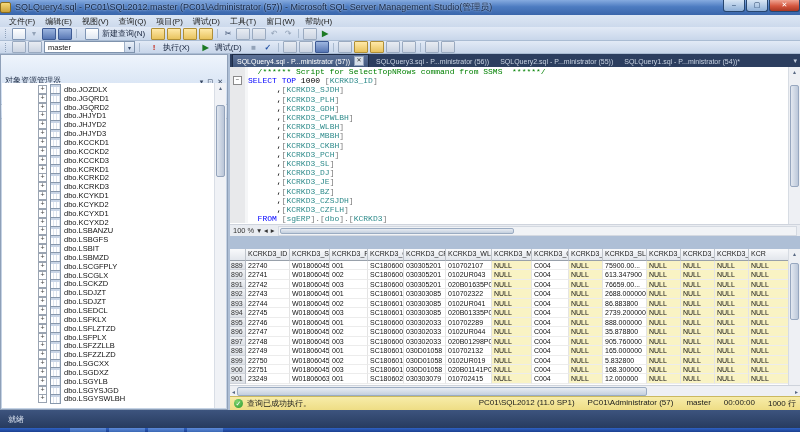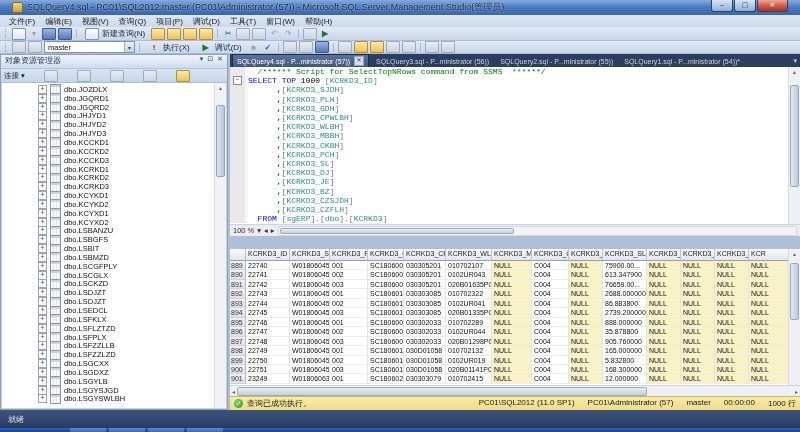--- a/index.html
+++ b/index.html
@@ -1,19 +1,19 @@
 <!DOCTYPE html>
 <html><head>
 <meta charset="utf-8">
 <style>
   html,body{margin:0;padding:0}
   #win{position:relative;width:800px;height:432px;background:#aebfd6;font-family:"Liberation Sans",sans-serif;overflow:hidden;cursor:default}
 
   
-  #titlebar{position:absolute;left:0;top:0;width:800px;height:15px;background:linear-gradient(#86abe0,#4d7cc1 45%,#3a66ab);display:flex;align-items:center;padding:0 12px;box-sizing:border-box;gap:4px}
+  #titlebar{position:absolute;left:0;top:0;width:800px;height:15px;background:linear-gradient(#86abe0,#4d7cc1 45%,#3a66ab);display:flex;align-items:center;padding:0 0;box-sizing:border-box;gap:4px}
   #app-icon{width:9px;height:9px;flex:none;border-radius:2px;background:linear-gradient(#f5d97a,#caa23a);border:1px solid #8a6d1d}
   #title-text{font-size:9px;color:#102342;text-shadow:0 0 2px rgba(255,255,255,.8);white-space:nowrap;overflow:hidden}
   #win-btns{margin-left:auto;display:flex;gap:1px;align-self:flex-start}
   .win-btn{height:11px;width:20px;border:1px solid #27466f;border-top:none;border-radius:0 0 3px 3px;background:linear-gradient(#d8e6f5,#8fb0d8);color:#1c3a60;font-size:7px;line-height:10px;text-align:center}
   .win-btn.close{width:29px;background:linear-gradient(#f0a593,#d4563e 55%,#a83722);color:#fff}
 
   
   #menubar{position:absolute;left:0;top:15px;width:800px;height:12px;background:linear-gradient(#dde7f4,#ccd9ec);display:flex;align-items:center;padding-left:4px;box-sizing:border-box;font-size:8px;color:#1c1c1c}
   .menu-item{padding:0 5px;white-space:nowrap}
   .toolbar{position:absolute;left:0;width:800px;display:flex;align-items:center;background:linear-gradient(#e2eaf6,#c8d6ea);border-bottom:1px solid #aabcd3;padding-left:3px;box-sizing:border-box;gap:2px}
@@ -30,21 +30,21 @@
   .ic-green{color:#1c7a24;font-weight:bold}
   .ic-red{color:#c22415;font-weight:bold}
   .ic-blue{color:#1f4ea3;font-weight:bold}
   .ic-dim{color:#93a3b8}
   .tb-btn{display:inline-flex;align-items:center;gap:3px;padding:0 4px;height:11px;font-size:8px;color:#16233c;white-space:nowrap}
   .combo{width:86px;height:10px;background:#fff;border:1px solid #7f93ad;font-size:7.5px;display:inline-flex;align-items:center;padding-left:3px;color:#111}
   .combo .arrow{margin-left:auto;width:9px;height:100%;background:linear-gradient(#eaf0f8,#c4d3e8);border-left:1px solid #9fb0c6;font-size:6px;display:flex;align-items:center;justify-content:center;color:#35496a}
 
   
   #oe{position:absolute;left:0;top:54px;width:228px;height:356px;background:#c4d2e4;border:1px solid #8fa0b8;box-sizing:border-box}
-  #oe-header{height:13px;background:linear-gradient(#eef4fc,#cddcf0);display:flex;align-items:flex-start;padding:0 4px;font-size:8px;color:#1b2a44;border-bottom:1px solid #b4c3d8}
+  #oe-header{height:13px;background:linear-gradient(#eef4fc,#cddcf0);display:flex;align-items:flex-end;padding:18px 4px;font-size:8px;color:#1b2a44;border-bottom:1px solid #b4c3d8}
   #oe-hbtns{margin-left:auto;display:flex;gap:4px;font-size:7px;color:#3a4a64}
   #oe-toolbar{height:13px;display:flex;align-items:center;font-size:7.5px;color:#16233c;padding:0 3px;gap:19px;background:linear-gradient(#dbe5f2,#c6d5e9);border-bottom:1px solid #aebfd4}
   #oe-tree{position:absolute;left:1px;right:1px;top:28px;bottom:1px;background:#fff;overflow:hidden;padding-top:2px}
   .tree-row{display:flex;align-items:center;height:8.85px;padding-left:36px;gap:3px;font-size:7.5px;color:#101010;white-space:nowrap}
   .exp{width:7px;height:7px;flex:none;border:1px solid #9aa4b2;background:#fff;font-size:7px;line-height:5px;text-align:center;color:#444}
   .tbl-icon{width:9px;height:8px;flex:none;border:1px solid #8898ac;background:linear-gradient(#c9d5e6,#c9d5e6) 0 0/9px 2px no-repeat,repeating-linear-gradient(to right,#ffffff 0 2px,#dfe5ee 2px 3px)}
   #tree-scroll{position:absolute;right:1px;top:28px;bottom:1px;width:11px;background:#f0f2f6;border-left:1px solid #d9dee6}
   .scroll-arrow{height:10px;font-size:6px;text-align:center;color:#5a6a84;line-height:10px}
   #tree-thumb{position:absolute;left:1px;right:1px;top:22px;height:70px;background:linear-gradient(90deg,#dfe5ee,#b9c5d8);border:1px solid #93a3bb;border-radius:2px}
 

